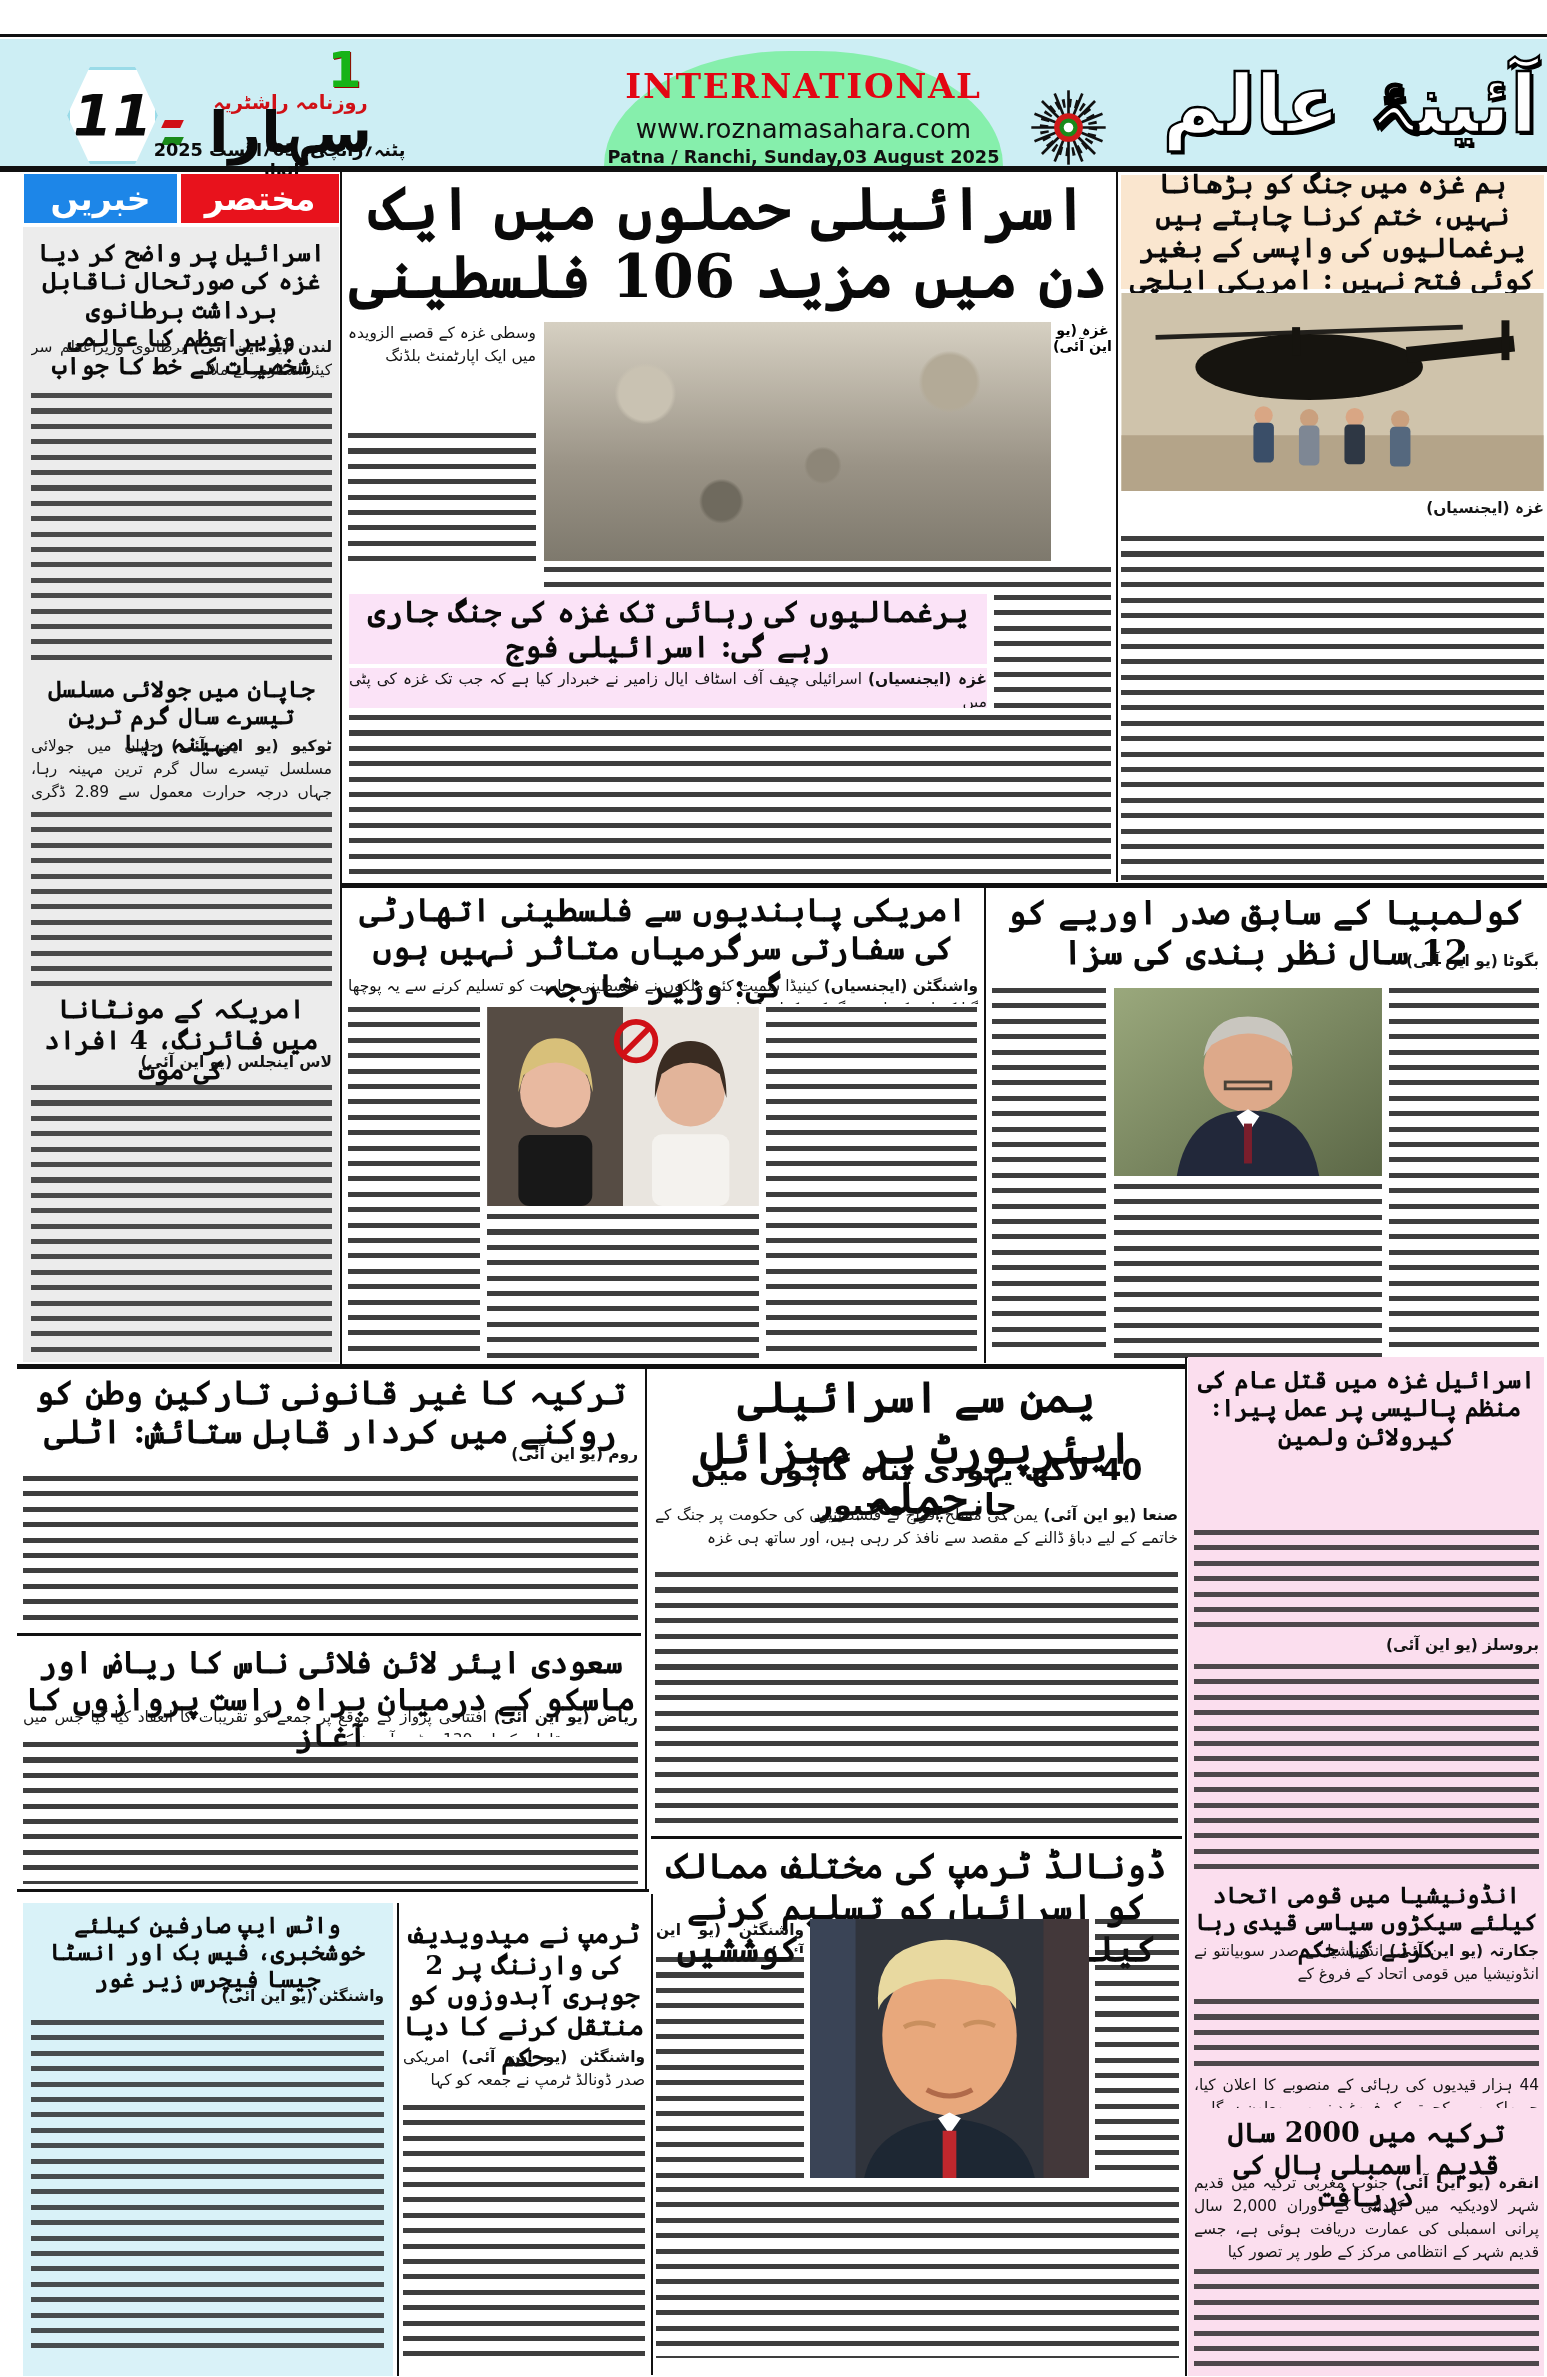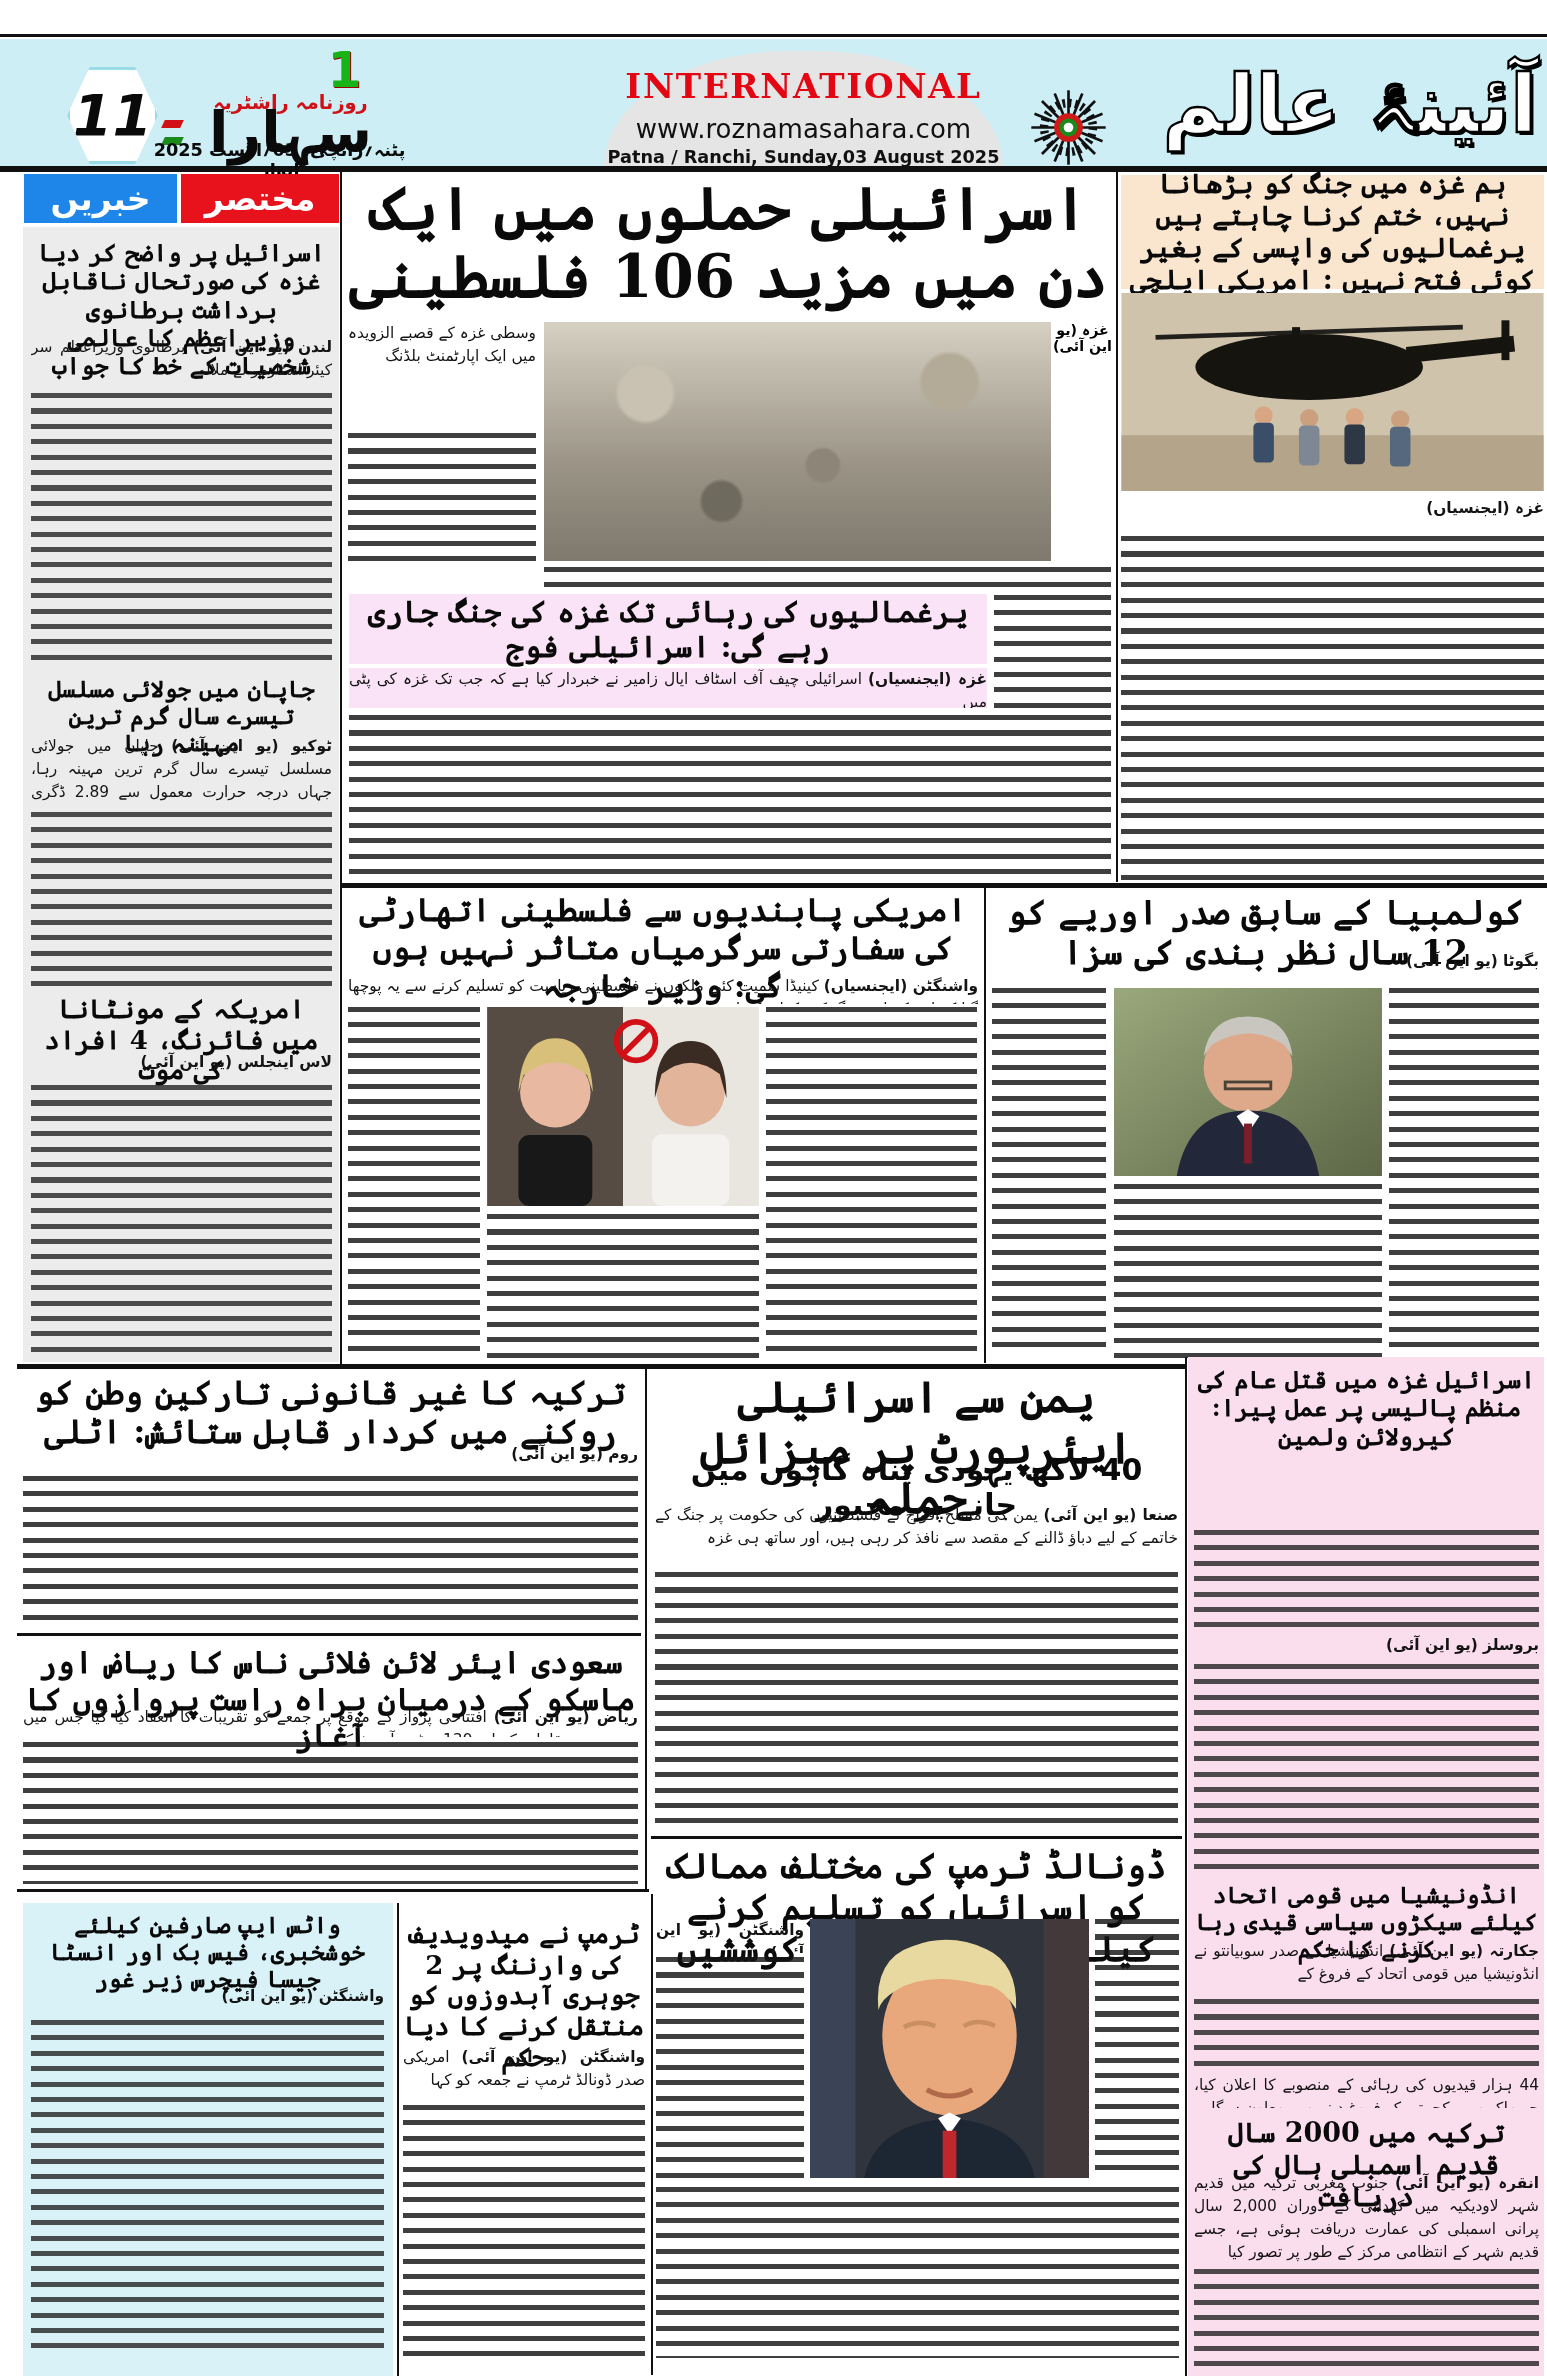--- a/index.html
+++ b/index.html
@@ -62,21 +62,21 @@
   <div class="abs rtl" style="left:171px;top:91px;width:239px;text-align:center;font-size:19.4px;font-weight:bold;color:#d01016">روزنامہ راشٹریہ</div>
   <div class="abs rtl" style="left:171px;top:104px;width:239px;text-align:center;font-size:57px;font-weight:bold;color:#0a0a0a;line-height:1">سہارا</div>
   <div class="abs" style="left:163px;top:120px;width:19.4px;height:8px;background:#d01016;transform:skewX(-25deg)"></div>
   <div class="abs" style="left:163px;top:137px;width:19.4px;height:8px;background:#1a8a1a;transform:skewX(-25deg)"></div>
   <div class="abs rtl" style="left:137px;top:140px;width:285px;text-align:center;font-size:17.7px;font-weight:bold;color:#0a0a0a">پٹنہ؍رانچی، 03؍اگست 2025 اتوار</div>
 
   <svg class="abs" style="left:647px;top:77px" width="91" height="91" viewBox="-80 -80 160 160">
       <use href="#burst"></use>
     </svg>
 
-  <div class="abs" style="left:604px;top:51px;width:399px;height:115px;background:#e5e5e5;border-radius:194px 194px 0 0/ 120px 120px 0 0;text-align:center">
+  <div class="abs" style="left:604px;top:51px;width:399px;height:115px;background:#86efac;border-radius:194px 194px 0 0/ 120px 120px 0 0;text-align:center">
     <div style="margin-top:15px;font-size:34px;font-weight:bold;letter-spacing:1.7px;color:#e30613;font-family:'DejaVu Serif','Liberation Serif',serif">INTERNATIONAL</div>
     <div style="font-size:26px;color:#111;margin-top:8px">www.roznamasahara.com</div>
     <div style="font-size:17.7px;font-weight:bold;color:#111;margin-top:3.4px">Patna / Ranchi, Sunday,03 August 2025</div>
   </div>
 
   <svg class="abs" style="left:1026px;top:85px" width="85" height="85" viewBox="-80 -80 160 160">
       <use href="#burst"></use>
     </svg>
 
   <div class="abs rtl" style="left:1162px;top:57px;width:376px;text-align:center;font-size:80px;font-weight:bold;color:#fff;-webkit-text-stroke:2.3px #000;text-shadow:2.8px 2.8px 0 #000;line-height:1.2">آئینۂ عالم</div>

